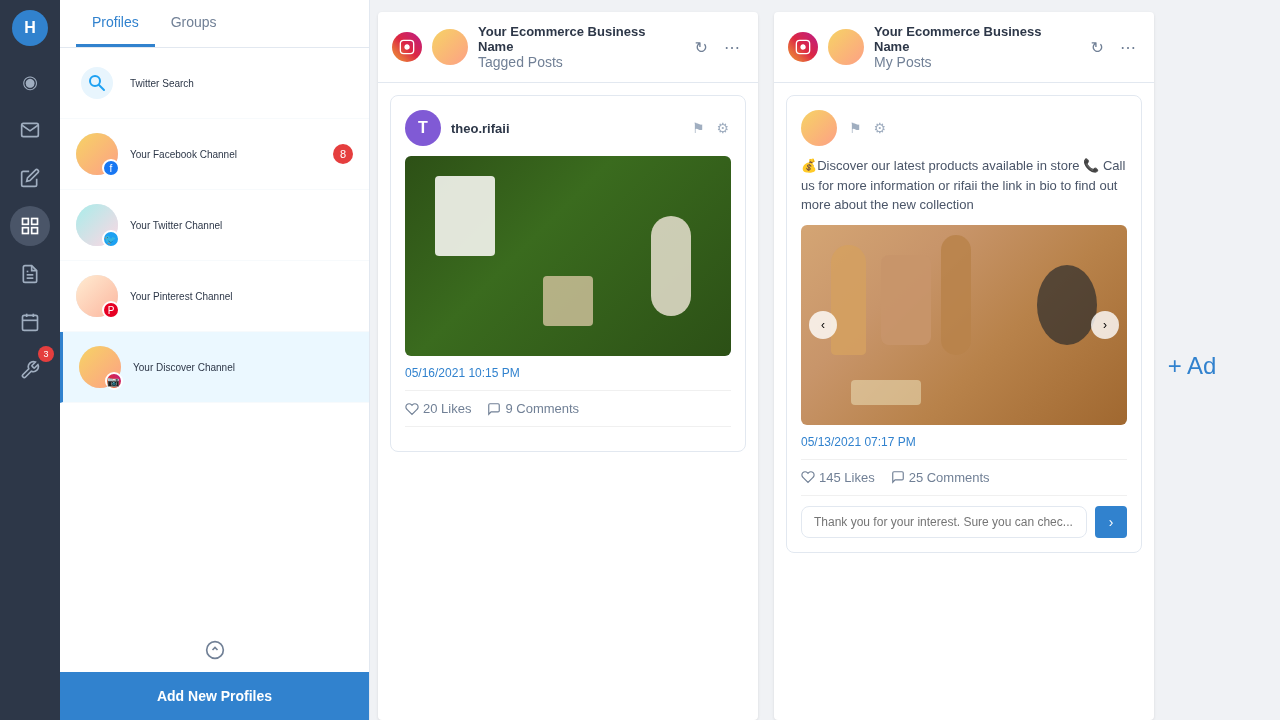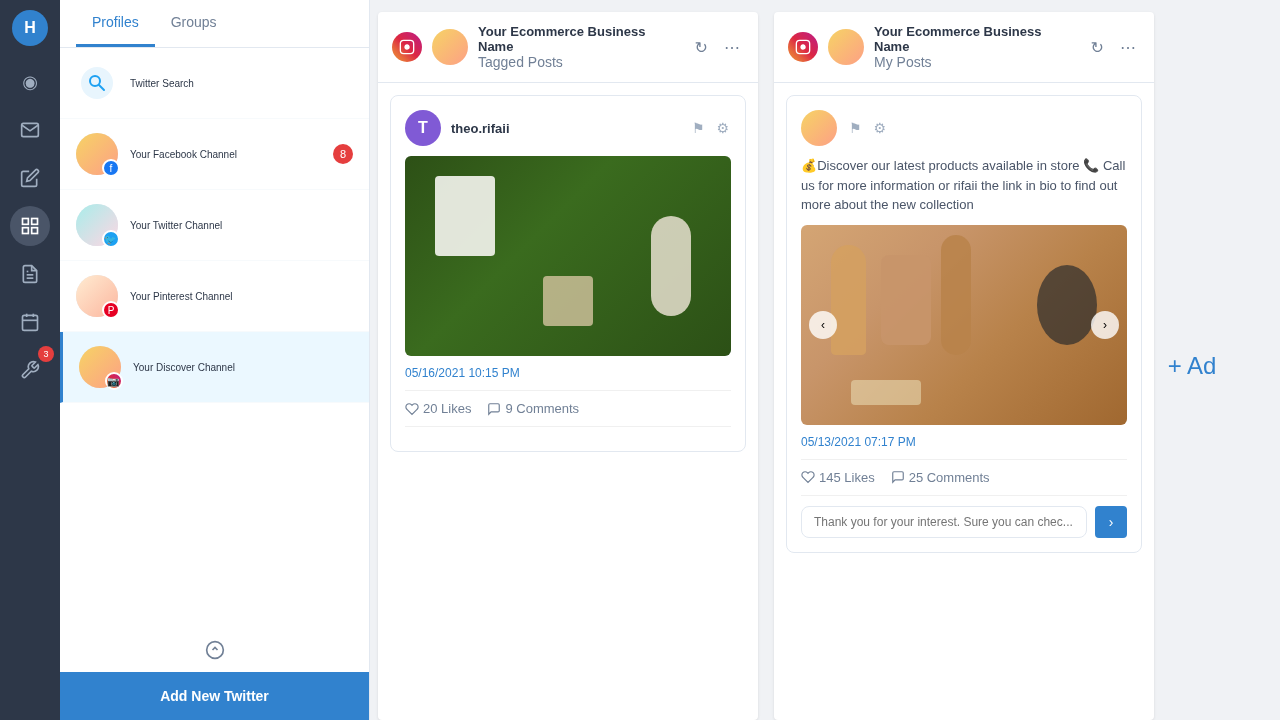--- a/index.html
+++ b/index.html
@@ -444,21 +444,21 @@
 
       </div>
 
       <div class="sidebar-scroll-btn">
         <svg width="20" height="20" viewBox="0 0 24 24" fill="none" stroke="currentColor" stroke-width="2">
             <circle cx="12" cy="12" r="10"></circle>
             <polyline points="15,12 12,9 9,12"></polyline>
           </svg>
       </div>
 
-      <div class="add-account-btn">Add New Twitter</div>
+      <div class="add-account-btn">Add New Profiles</div>
     </div>
 
     <div class="content-area">
 
       <div class="column">
         <div class="column-header">
           <div class="col-platform-icon col-ig">
             <svg width="16" height="16" viewBox="0 0 24 24" fill="white">
                 <rect x="2" y="2" width="20" height="20" rx="5" ry="5" fill="none" stroke="white" stroke-width="2"></rect>
                 <path d="M16 11.37A4 4 0 1 1 12.63 8 4 4 0 0 1 16 11.37z" fill="white"></path>

